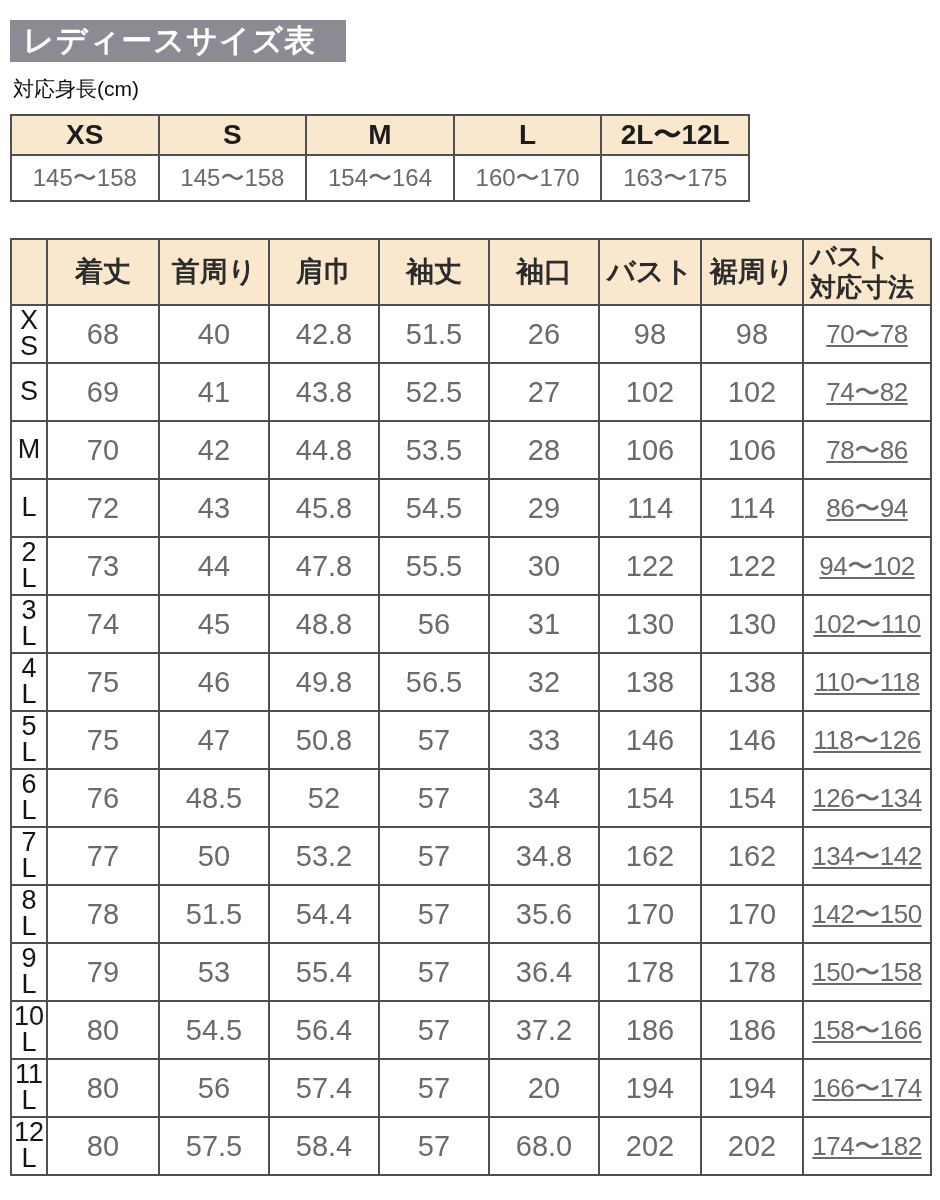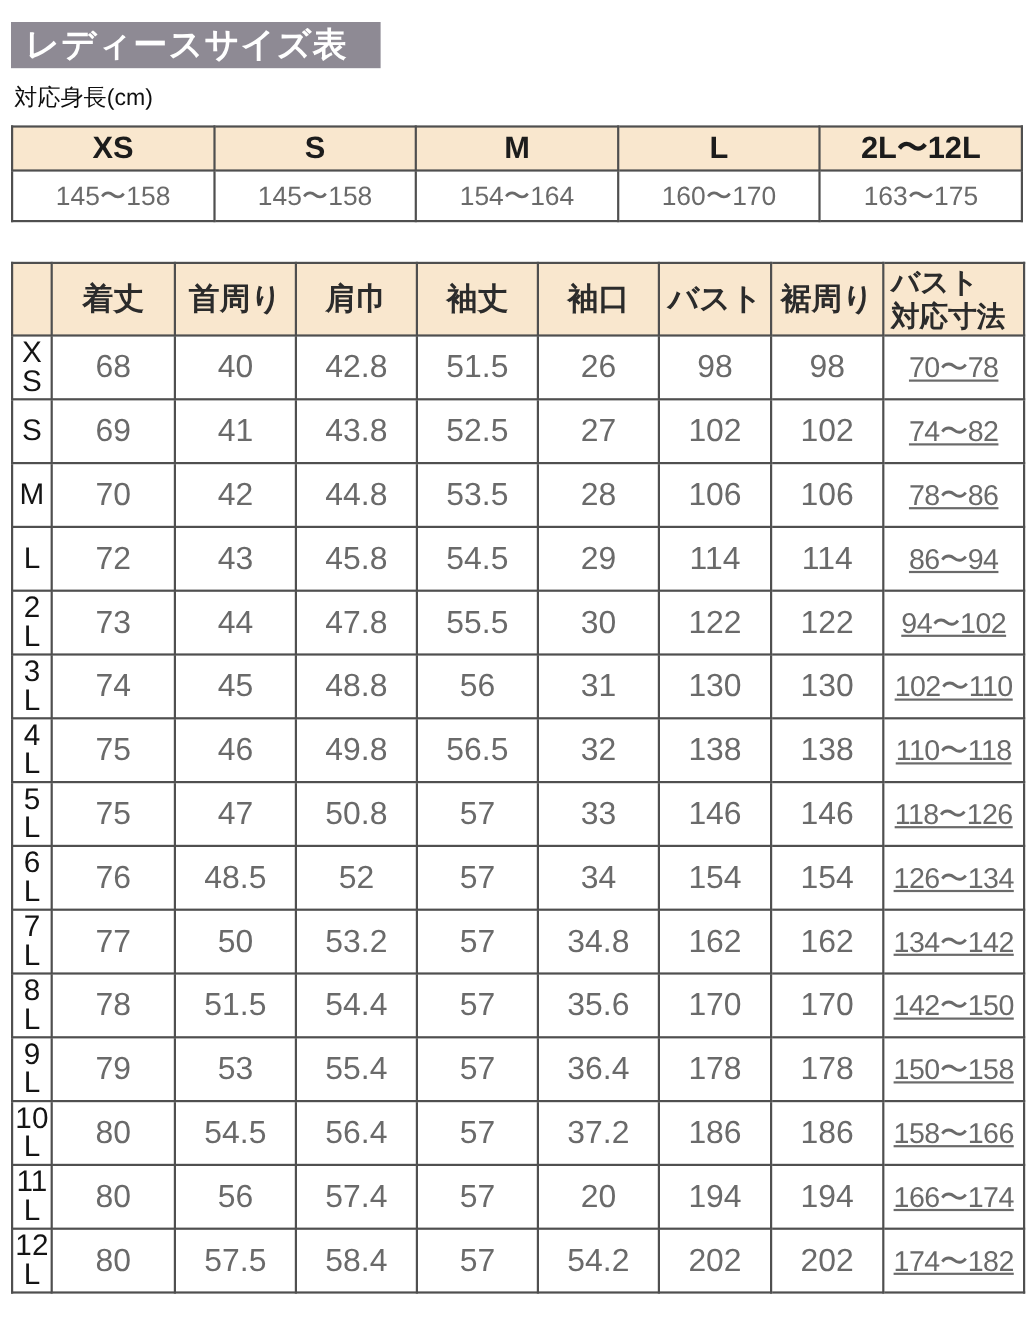--- a/index.html
+++ b/index.html
@@ -31,21 +31,21 @@
     font-size: 21px;
     line-height: 30px;
     font-weight: normal;
     color: #0f0f0f;
   }
 
   table { border-collapse: collapse; table-layout: fixed; }
   th, td { border: 2px solid var(--border-color, #4f4f4f); text-align: center; padding: 0; }
 
   
-  .height-table { width: 920px; }
+  .height-table { width: 740px; }
   .height-table th {
     background: var(--header-bg, #f9e7ce);
     height: 34px;
     font-size: 28px;
     font-weight: bold;
     color: #1c1c1c;
   }
   .height-table td {
     background: #ffffff;
     height: 44px;
@@ -307,21 +307,21 @@
           <td class="val">194</td>
           <td class="val range">166〜174</td>
         </tr>
         <tr>
           <td class="size">12
 L</td>
           <td class="val">80</td>
           <td class="val">57.5</td>
           <td class="val">58.4</td>
           <td class="val">57</td>
-          <td class="val">54.2</td>
+          <td class="val">68.0</td>
           <td class="val">202</td>
           <td class="val">202</td>
           <td class="val range">174〜182</td>
         </tr>
       </tbody>
   </table>
 
 </div>
 
 </body></html>

